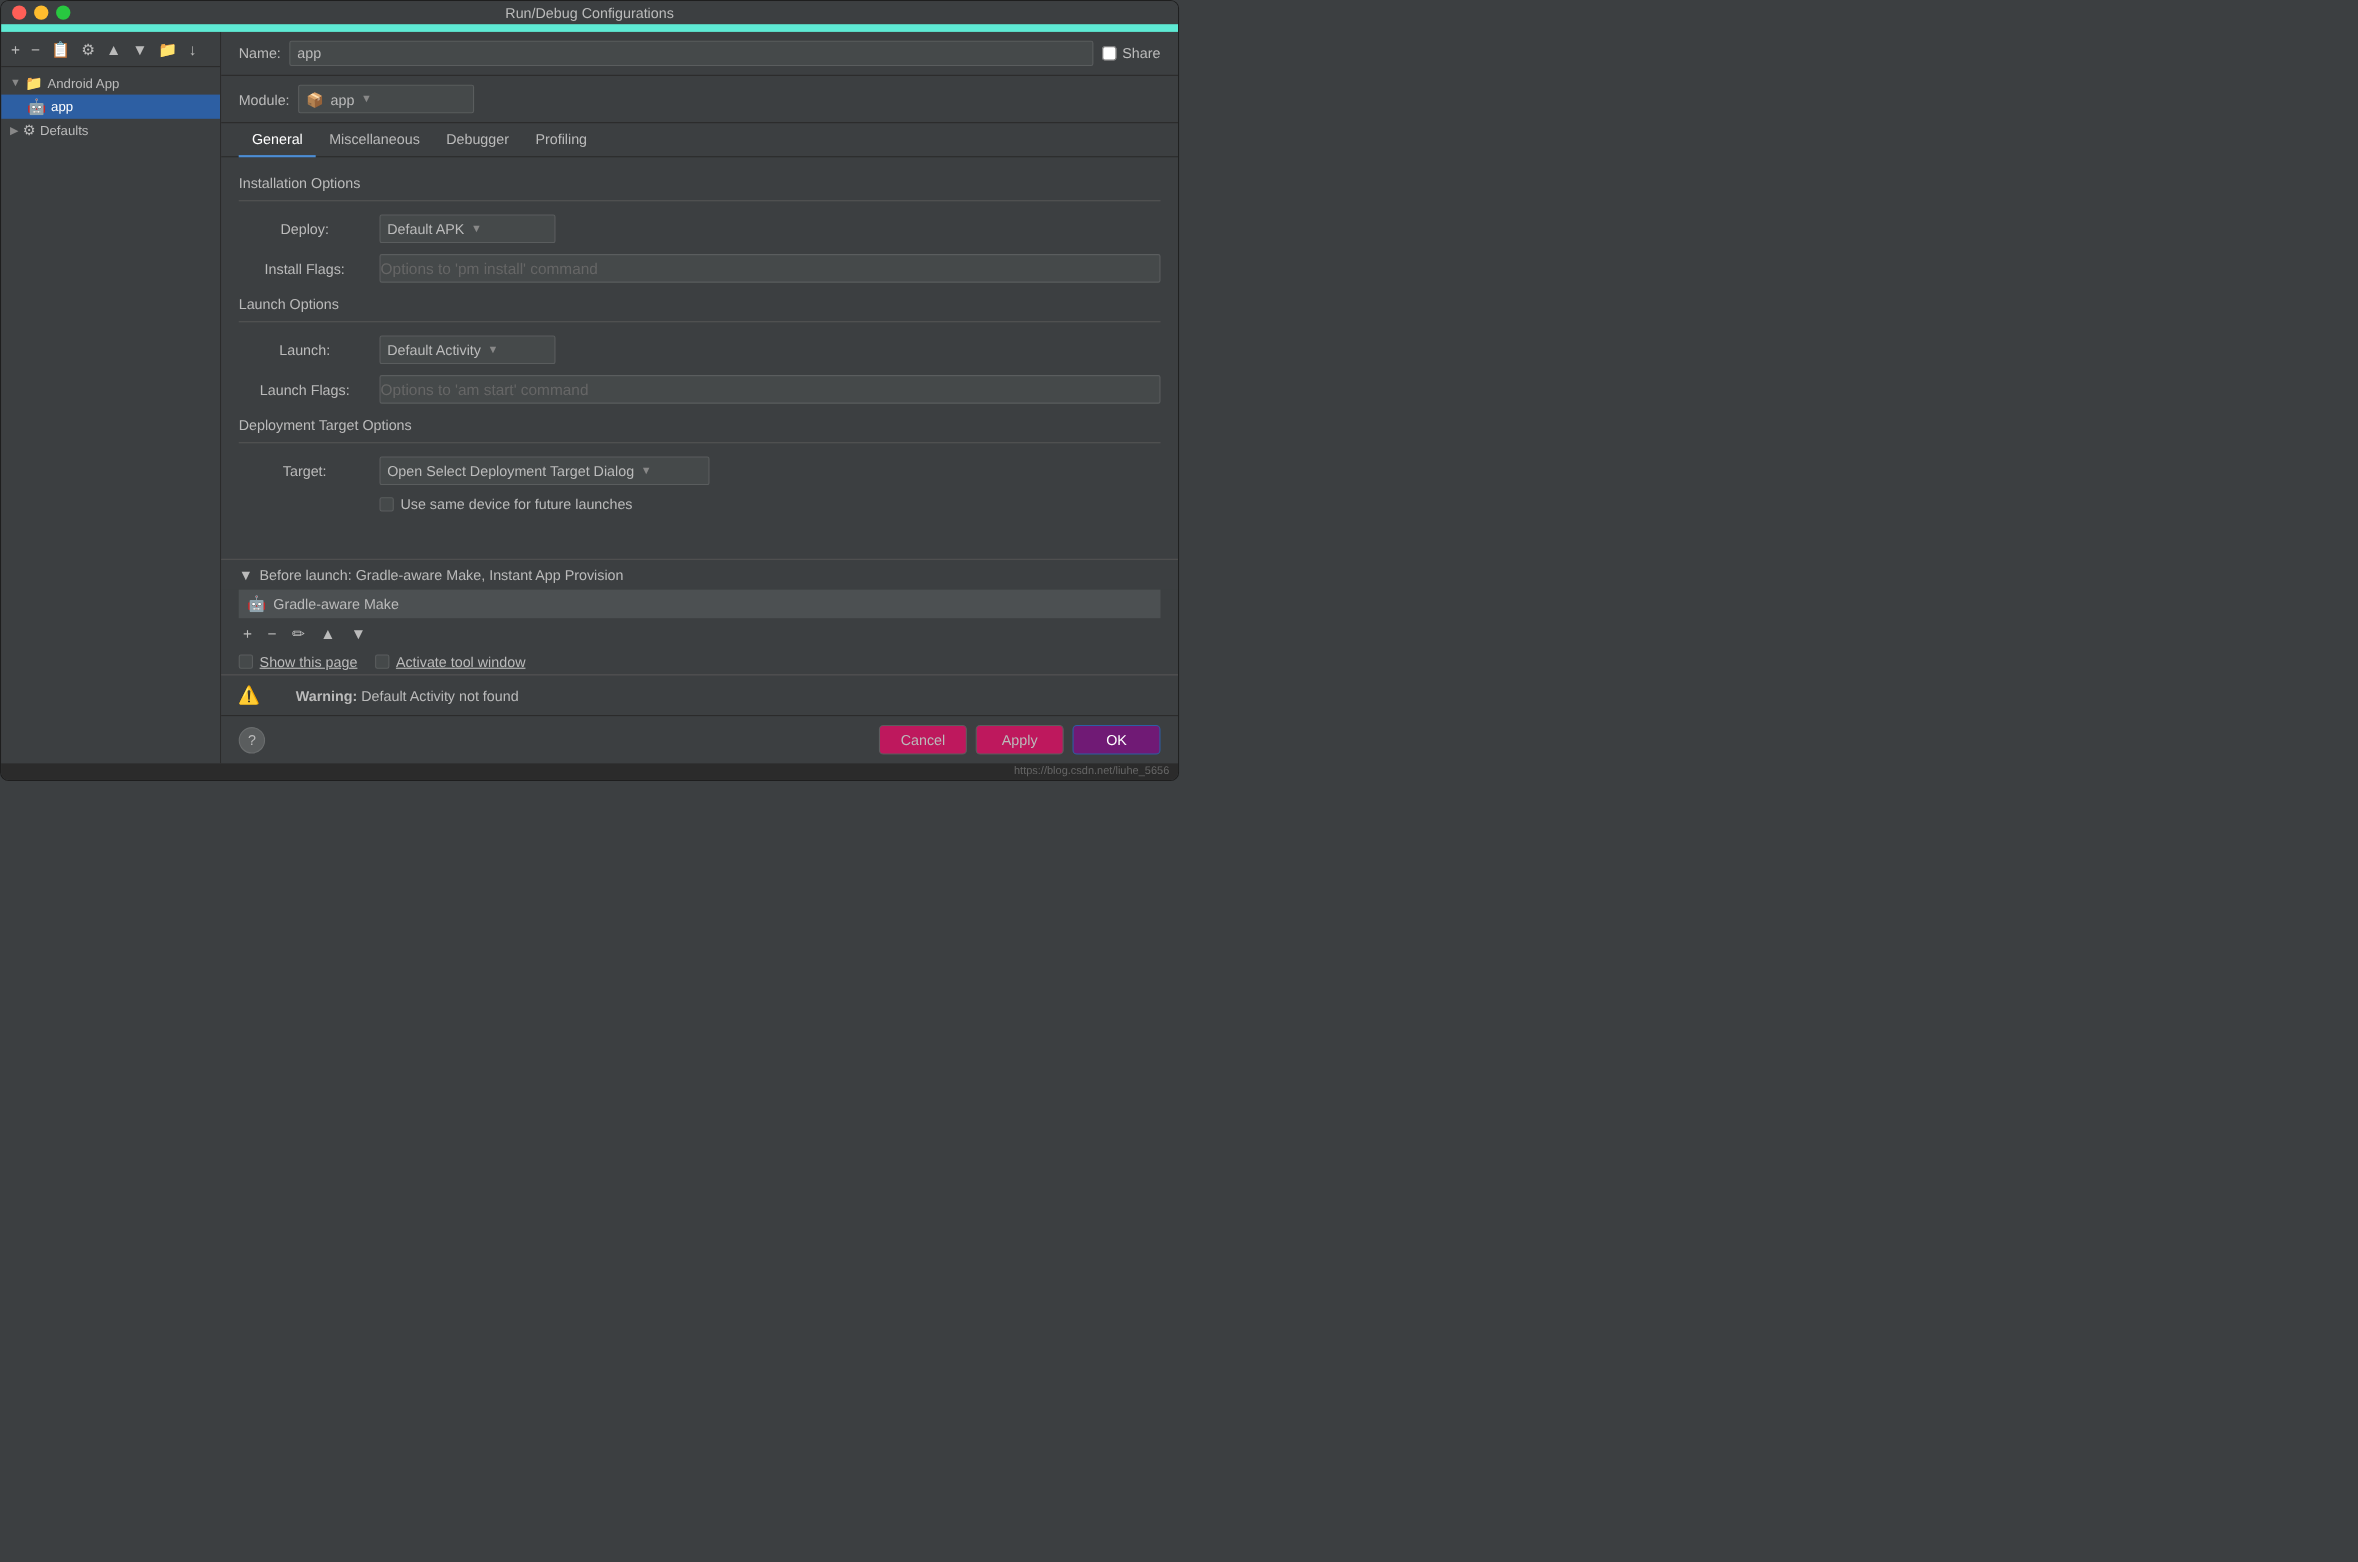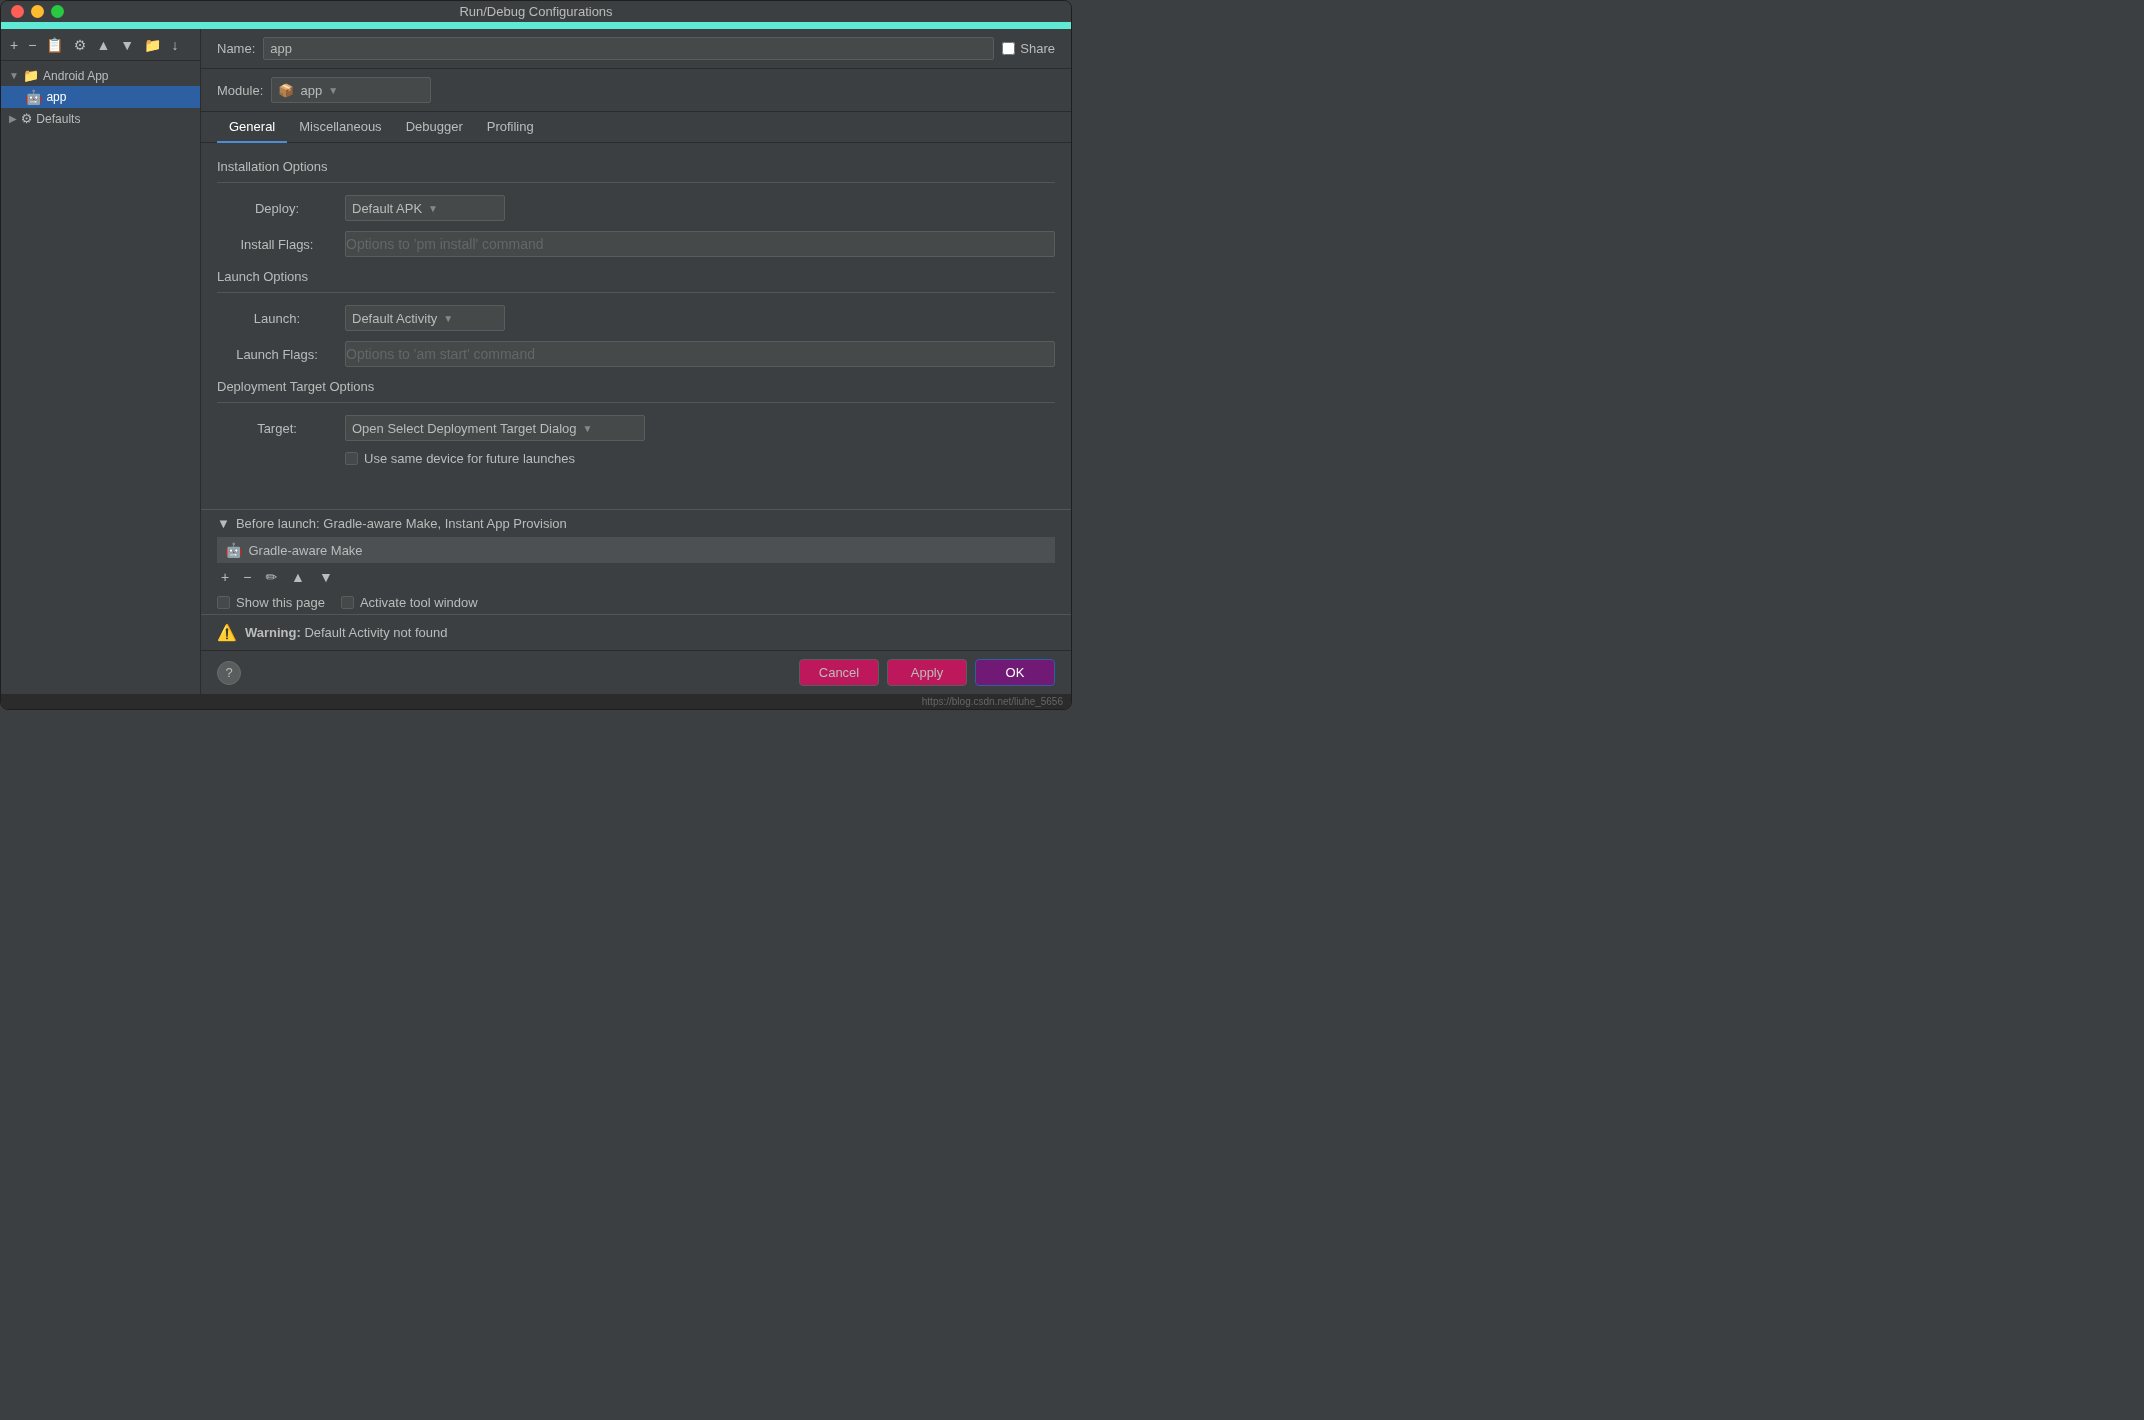--- a/index.html
+++ b/index.html
@@ -278,33 +278,34 @@
       color: #bbbbbb;
       font-size: 14px;
       cursor: pointer;
       padding: 2px 4px;
     }
     .checkbox-row {
       display: flex;
       align-items: center;
       padding: 4px 16px;
       gap: 16px;
+      text-decoration: underline;
     }
     
     .warning-row {
       display: flex;
       align-items: center;
       padding: 8px 16px;
       gap: 8px;
       border-top: 1px solid #555;
       flex-shrink: 0;
     }
     .warning-icon { color: #f0a030; font-size: 16px; }
     .warning-text { font-size: 13px; color: #bbbbbb; }
-    .warning-bold { font-weight: bold; color: #bbbbbb; }
+    .warning-bold { font-weight: bold; color: #bbbbbb; margin-left: 24px; }
     
     .bottom-bar {
       display: flex;
       justify-content: flex-end;
       align-items: center;
       padding: 8px 16px;
       gap: 8px;
       border-top: 1px solid #2b2b2b;
       background: #3c3f41;
       flex-shrink: 0;

